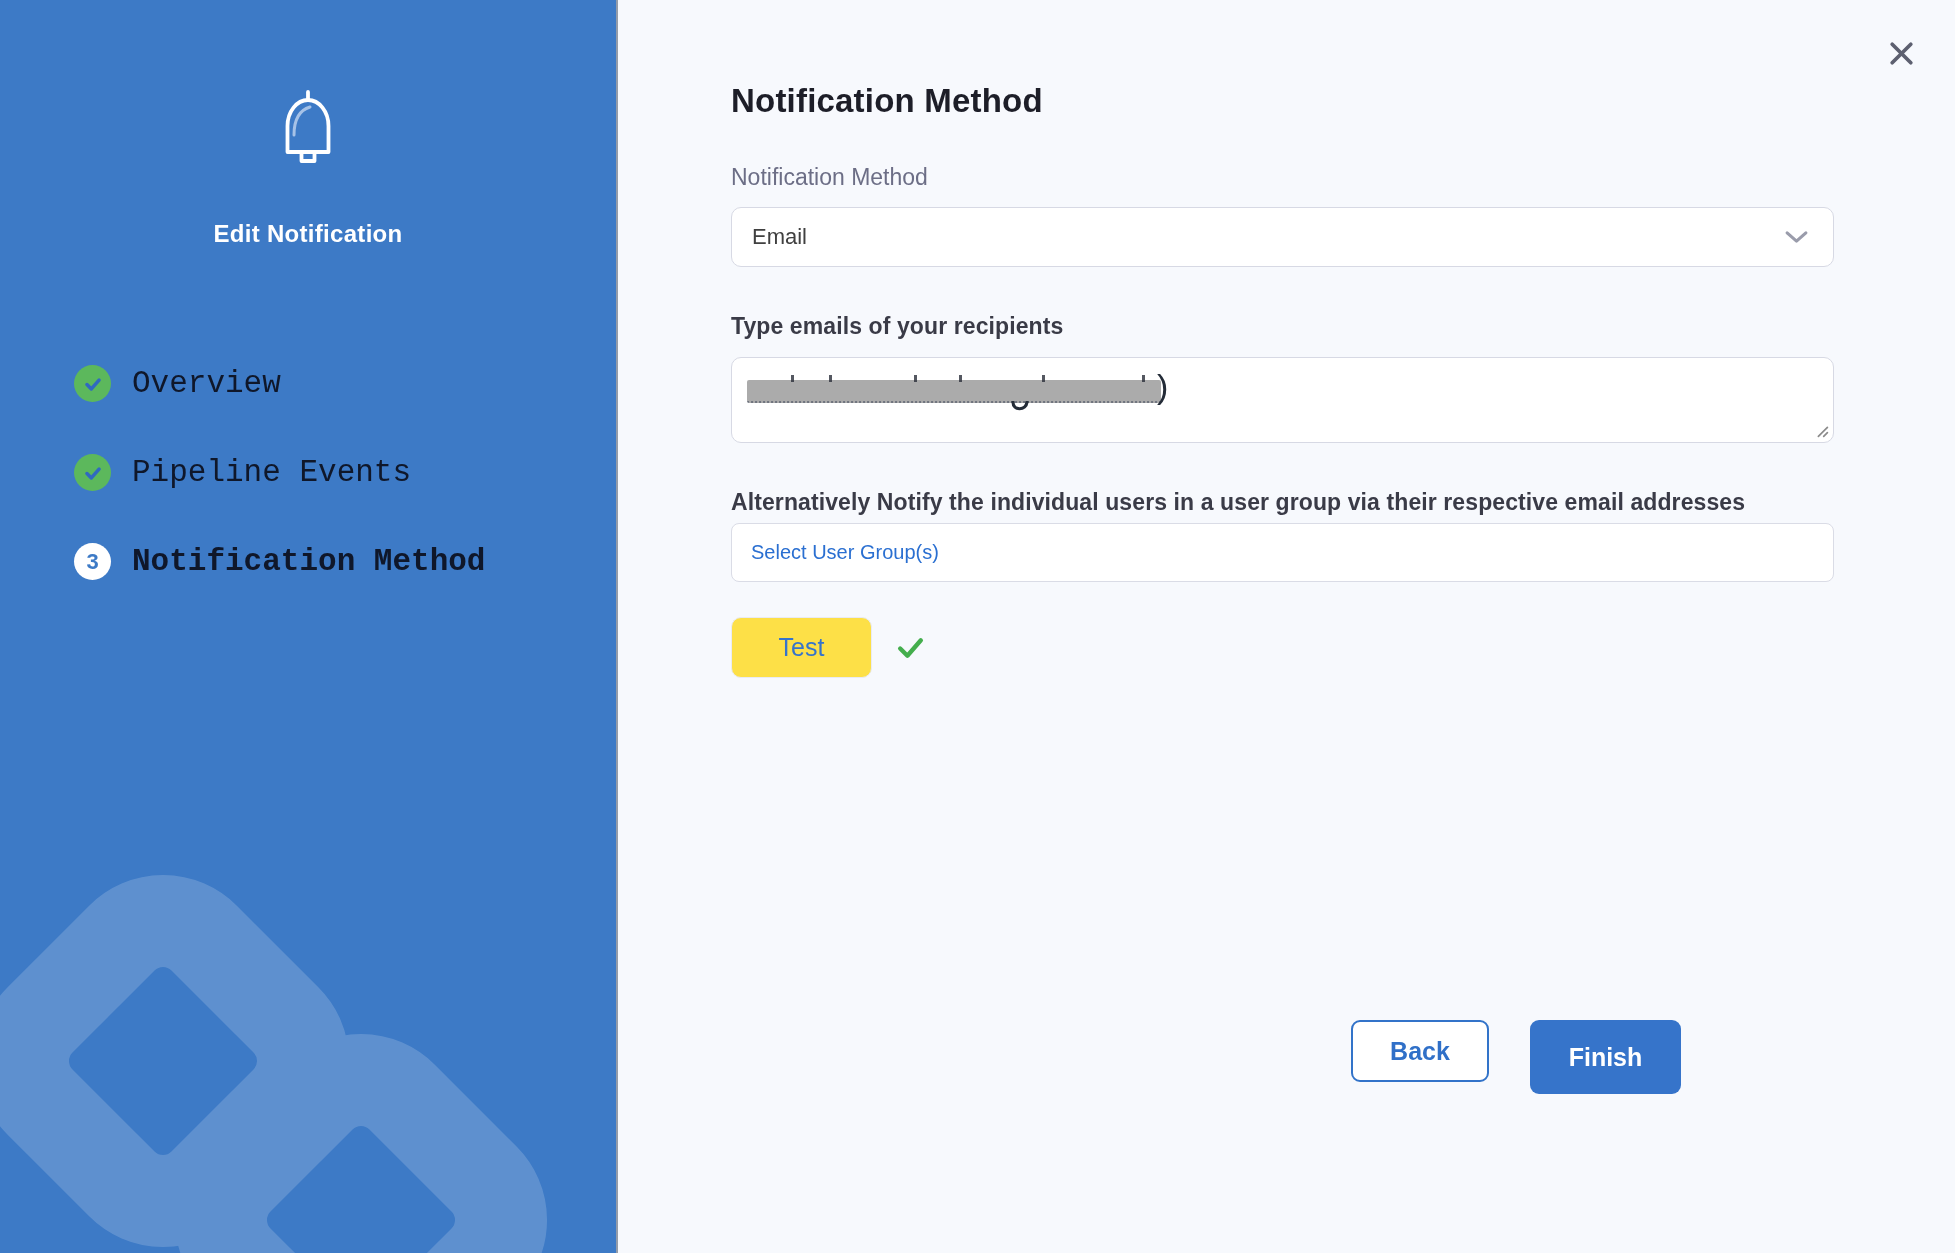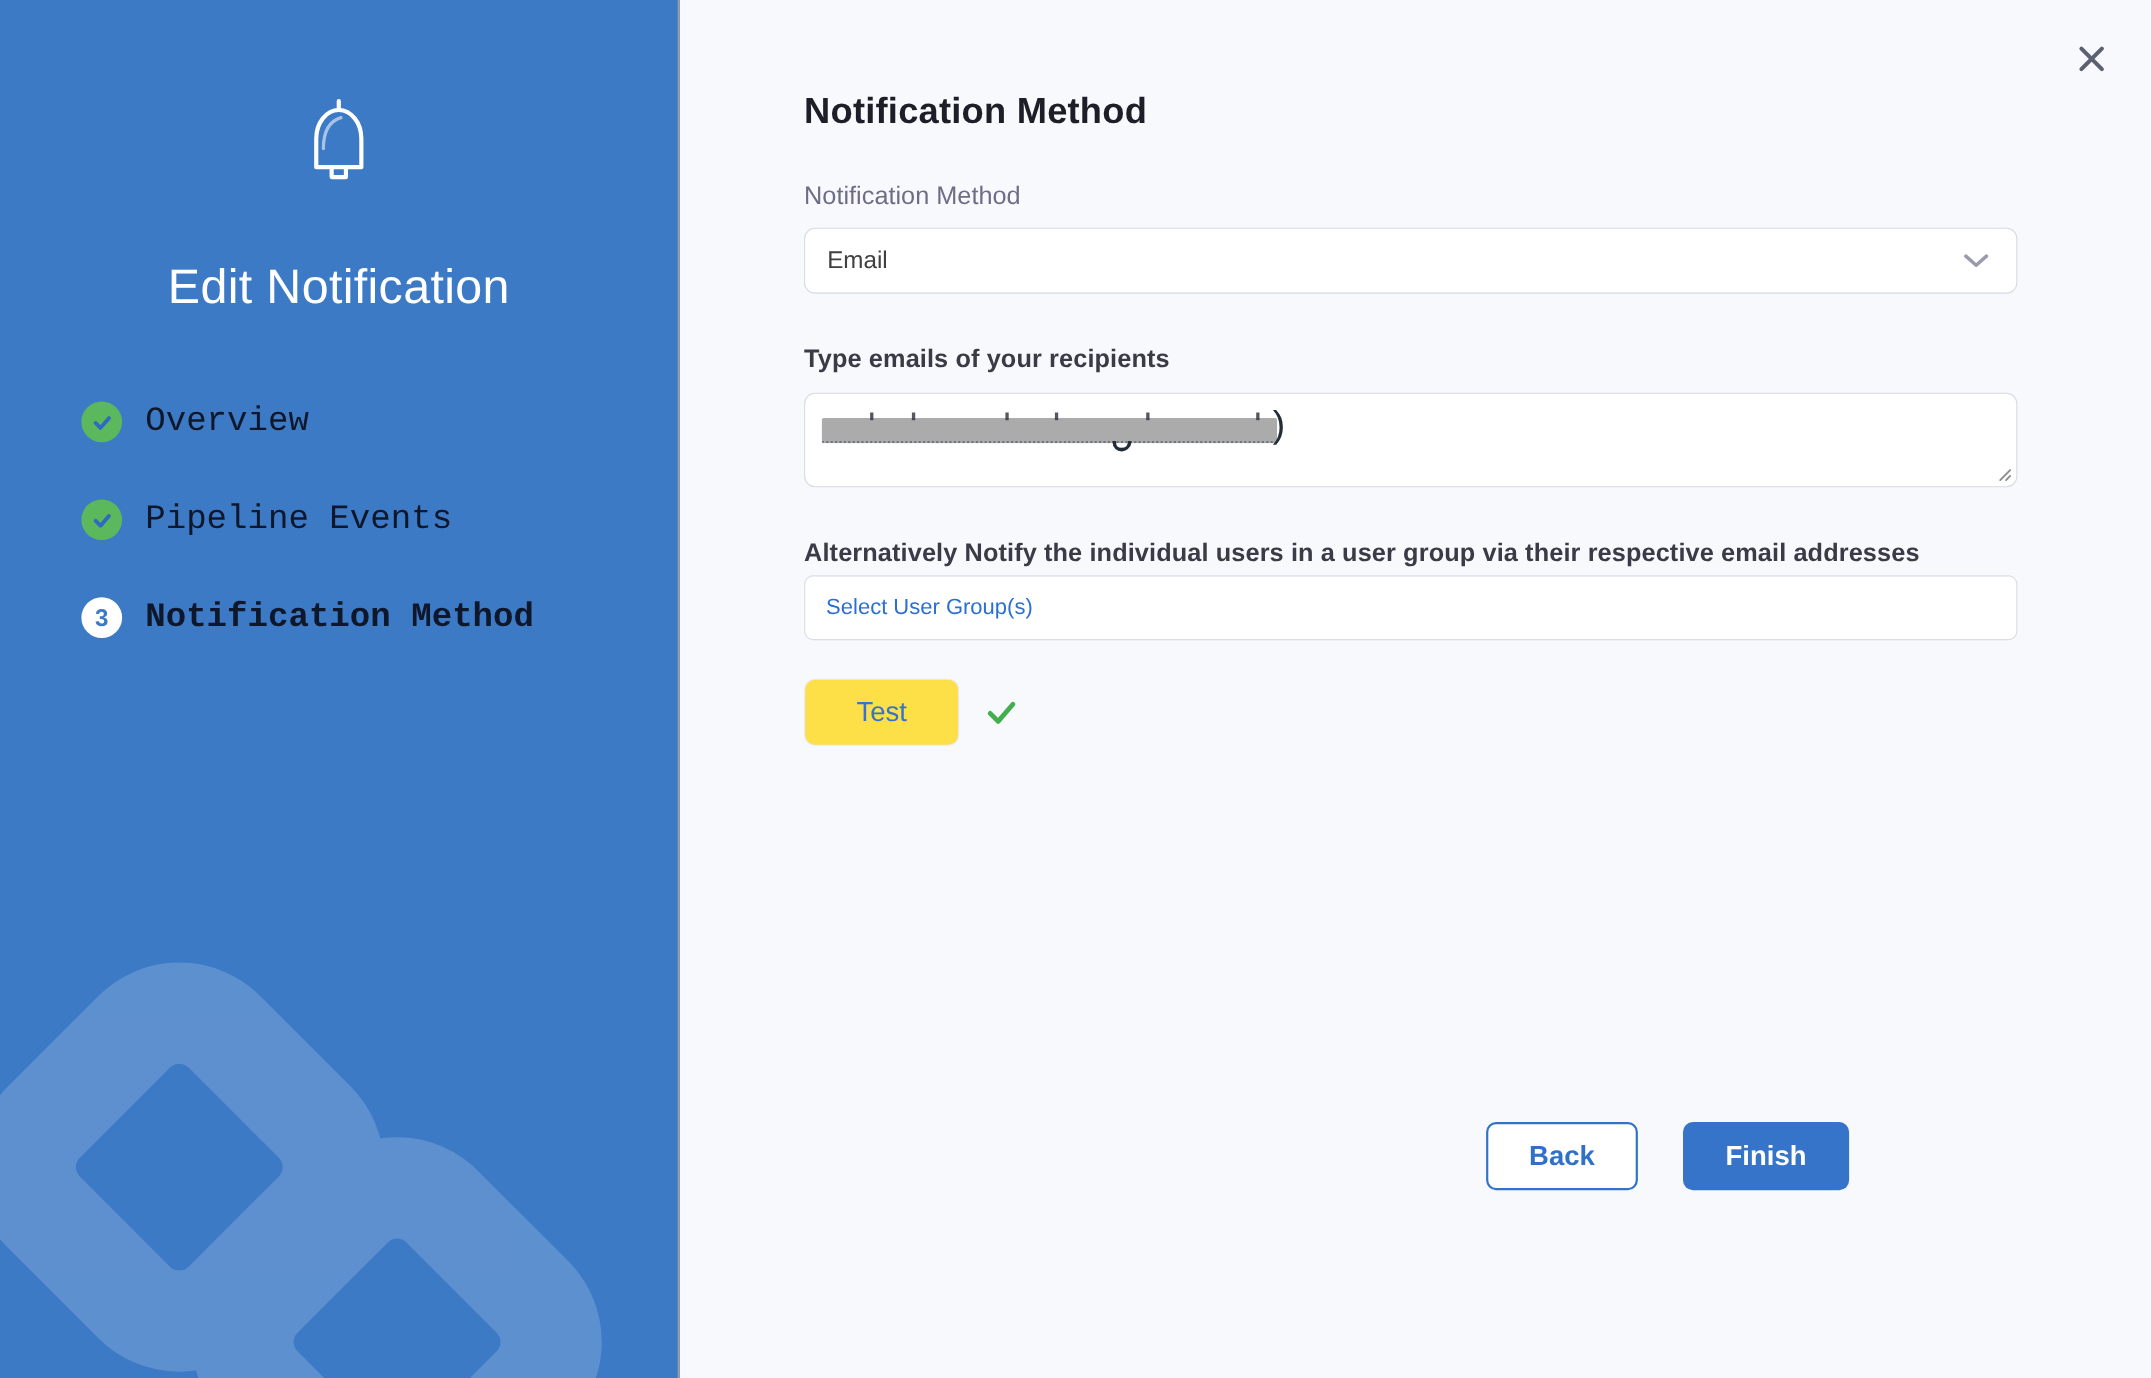--- a/index.html
+++ b/index.html
@@ -10,22 +10,22 @@
 
   
   .sidebar {
     position: absolute; left: 0; top: 0; width: 618px; height: 100%;
     background: #3d7ac6; border-right: 2px solid #949ca9; overflow: hidden;
   }
   .watermark { position: absolute; left: 0; bottom: 0; width: 618px; height: 470px; pointer-events: none; }
   .sidebar-inner { position: relative; width: 100%; height: 100%; }
   .bell-wrap { position: absolute; left: 0; top: 88px; width: 100%; display: flex; justify-content: center; }
   .sidebar-title {
-    position: absolute; top: 236px; left: 0; width: 100%;
-    text-align: center; color: #ffffff; font-size: 44px; font-weight: 400; letter-spacing: .3px;
+    position: absolute; top: 220px; left: 0; width: 100%;
+    text-align: center; color: #ffffff; font-size: 24px; font-weight: 700; letter-spacing: .3px;
   }
   .steps { position: absolute; left: 74px; top: 365px; list-style: none; }
   .step { display: flex; align-items: center; margin-bottom: 52px; cursor: pointer; }
   .step-circle {
     width: 37px; height: 37px; border-radius: 50%; flex: 0 0 37px;
     display: flex; align-items: center; justify-content: center;
   }
   .step-circle.done { background: #5cb85c; }
   .step-circle.active { background: #ffffff; color: #3d7ac6; font-weight: 700; font-size: 22px; }
   .step-label { margin-left: 21px; color: #0f172a; font-size: 31px; font-weight: 400; font-family: Liberation Mono, monospace; }
@@ -82,21 +82,21 @@
     color: #3674cb; font-size: 25px; font-family: inherit; cursor: pointer;
   }
   .test-check { margin-left: 23px; display: flex; }
 
   .footer { position: absolute; left: 731px; top: 1020px; display: flex; }
   .back-btn {
     width: 138px; height: 62px; background: #ffffff; border: 2px solid #3273c9; border-radius: 9px;
     color: #3070c8; font-size: 25px; font-weight: 700; font-family: inherit; cursor: pointer;
   }
   .finish-btn {
-    margin-left: 41px; width: 151px; height: 62px; background: #3674ca; border: none; border-radius: 9px;
+    margin-left: 41px; width: 151px; height: 74px; background: #3674ca; border: none; border-radius: 9px;
     color: #ffffff; font-size: 25px; font-weight: 700; font-family: inherit; cursor: pointer;
   }
 </style>
 </head>
 <body>
 
 <div class="page">
 
   <aside class="sidebar">
     <svg class="watermark" viewBox="0 0 618 470">

